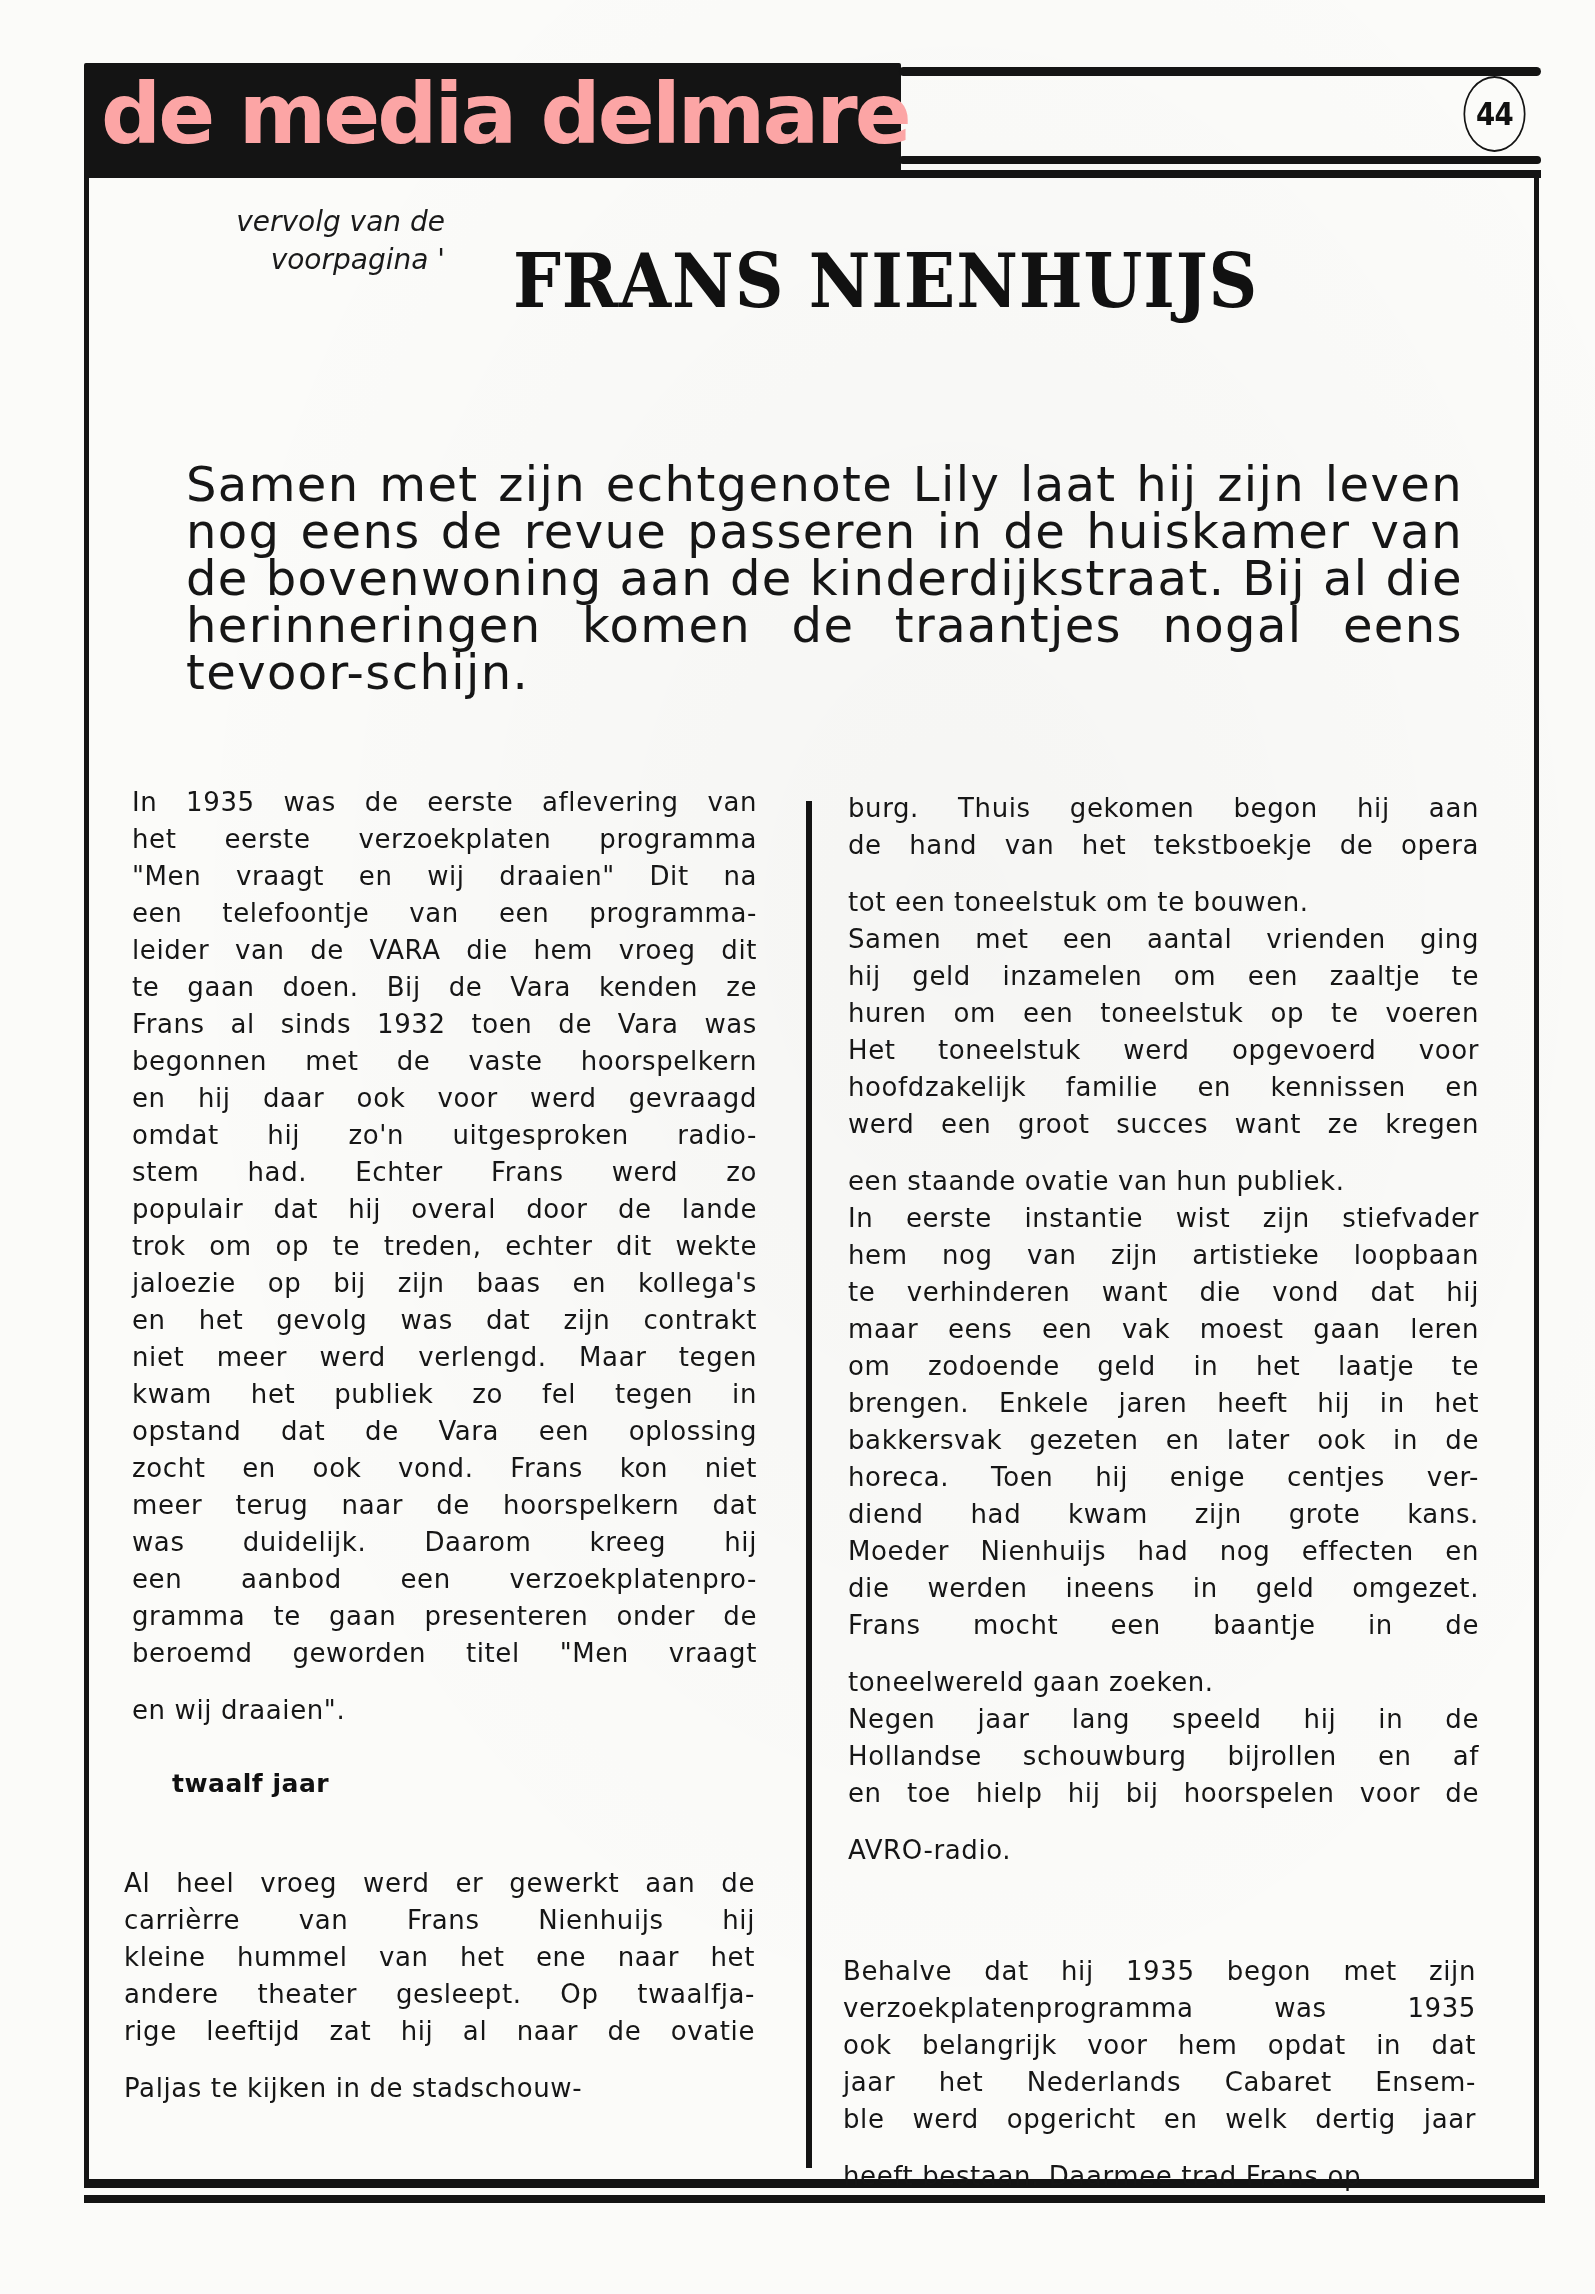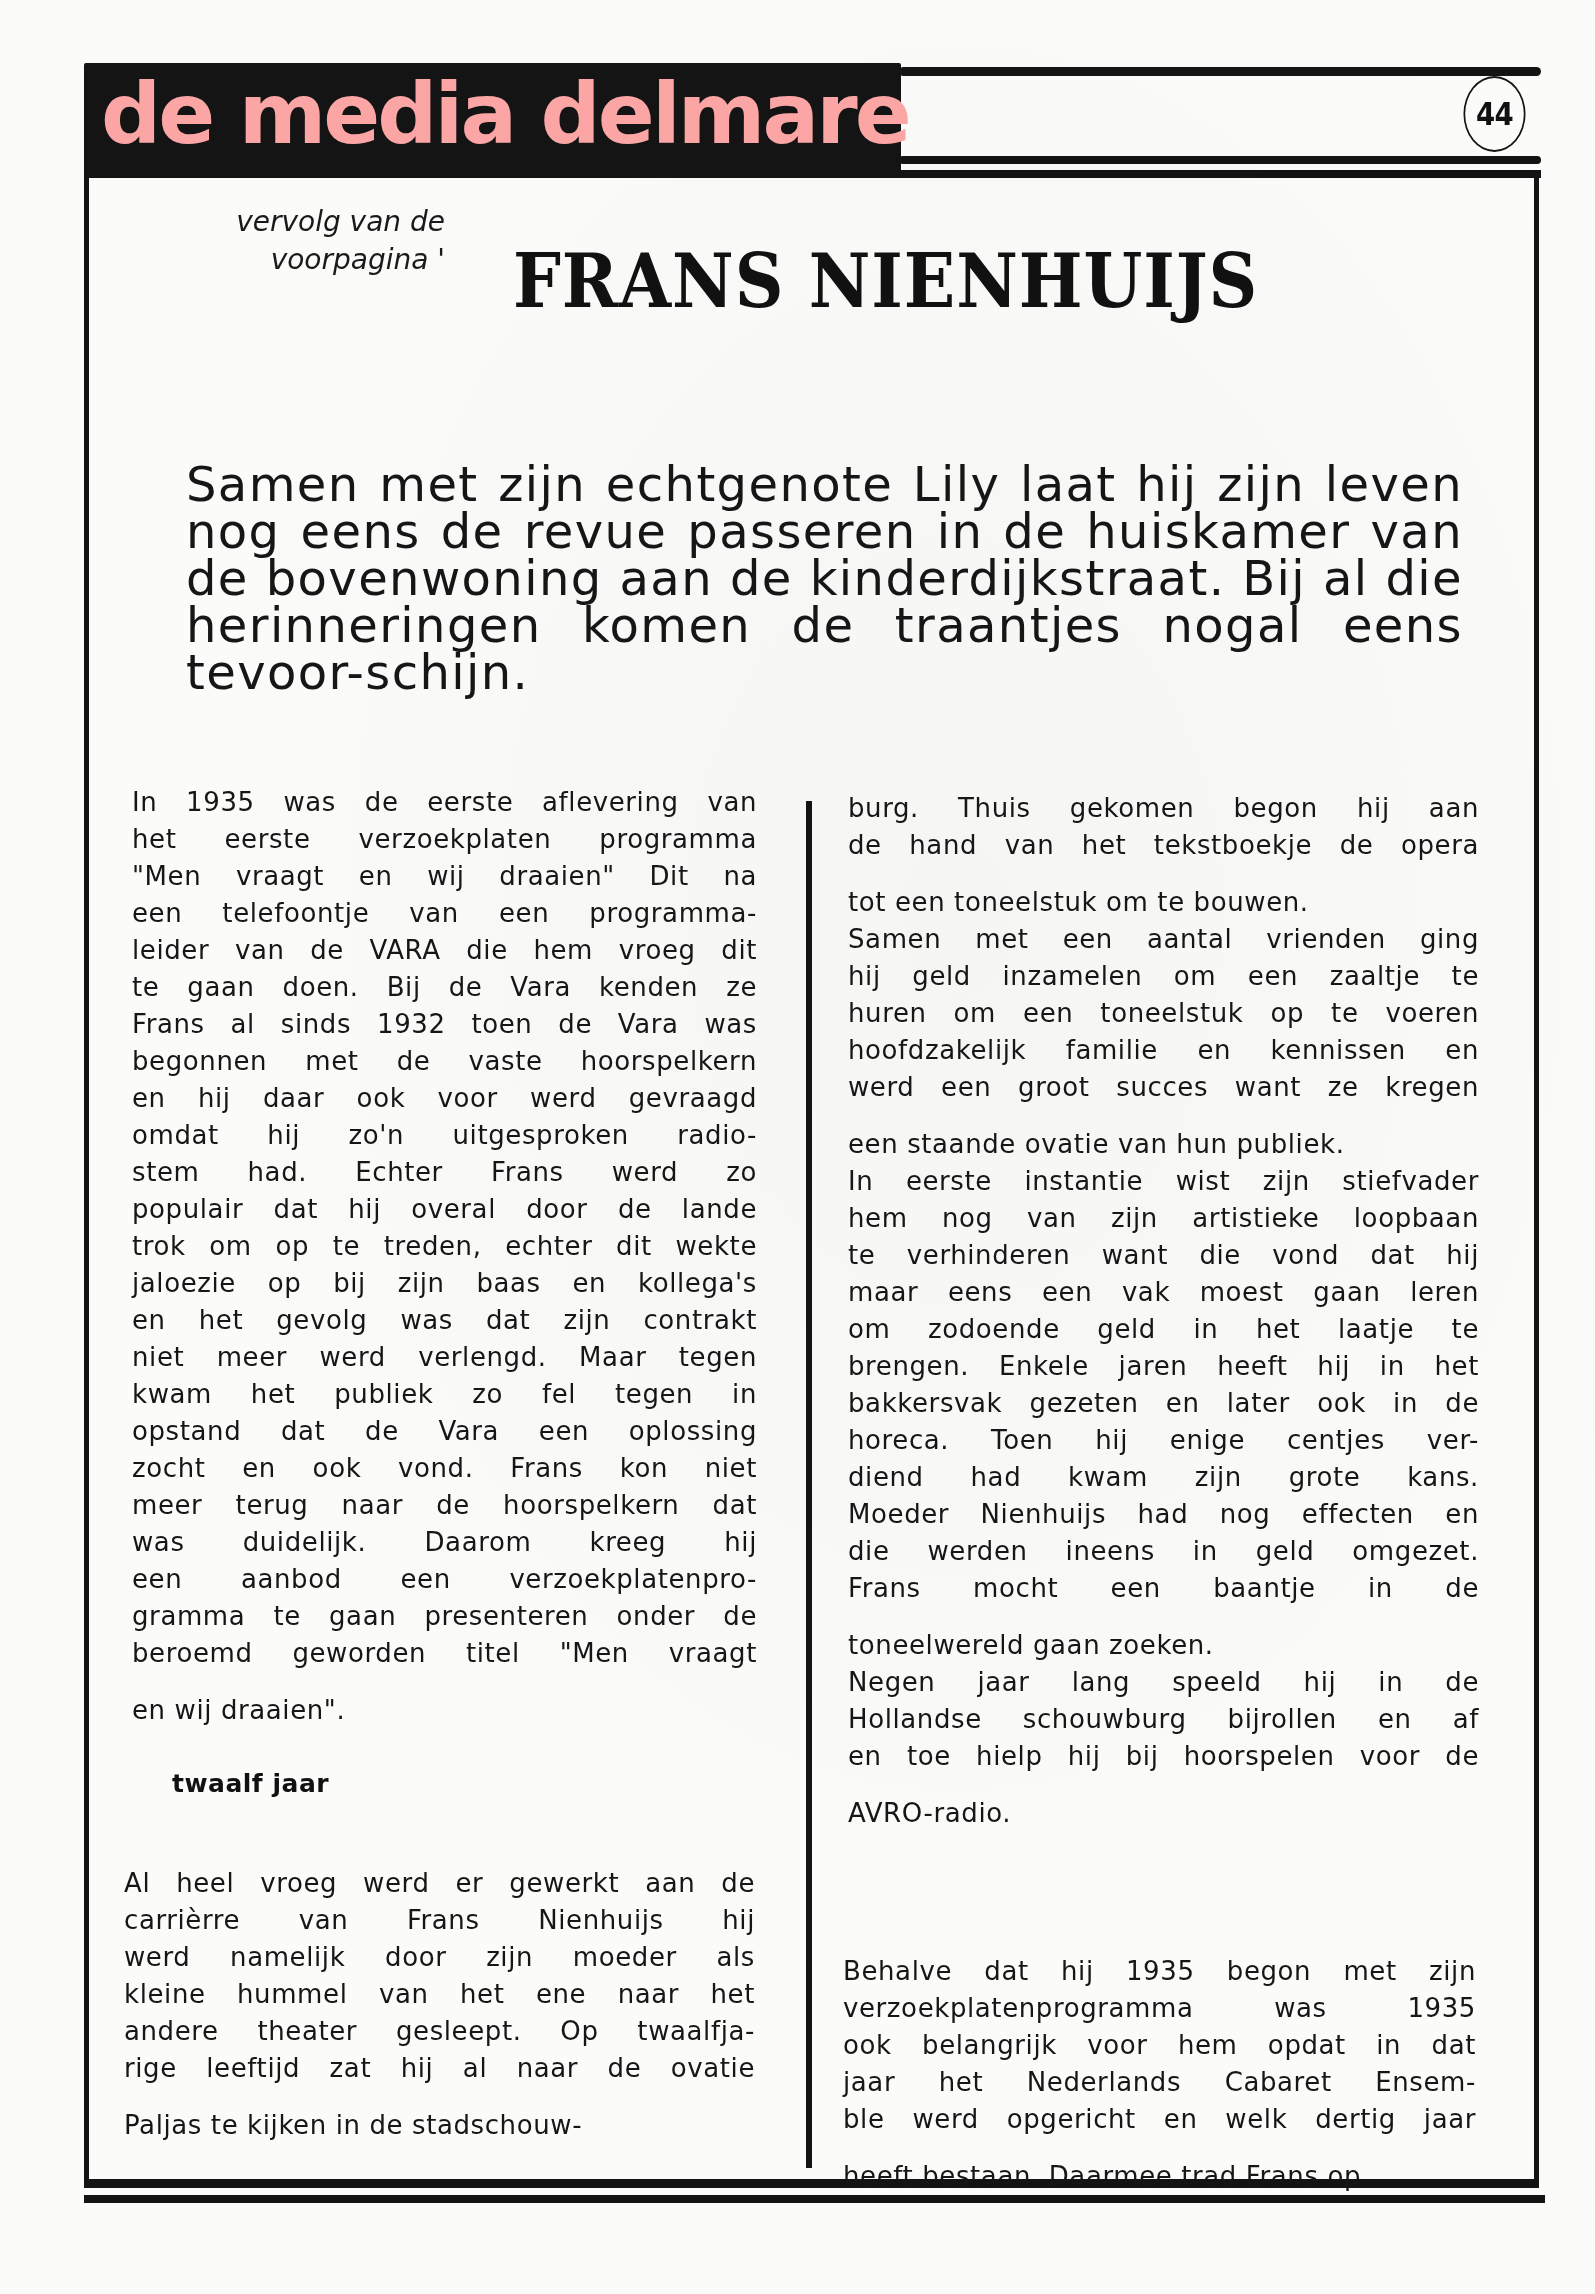--- a/index.html
+++ b/index.html
@@ -276,36 +276,36 @@
     <span class="ln">was duidelijk. Daarom kreeg hij</span>
     <span class="ln">een aanbod een verzoekplatenpro-</span>
     <span class="ln">gramma te gaan presenteren onder de</span>
     <span class="ln">beroemd geworden titel "Men vraagt</span>
     <span class="ln last">en wij draaien".</span>
   </div>
 <div class="subhead">twaalf jaar</div>
 <div class="col col-left-2" id="col-left-2">
     <span class="ln">Al heel vroeg werd er gewerkt aan de</span>
     <span class="ln">carrièrre van Frans Nienhuijs hij</span>
-    <span class="ln">werd namelijk door zijn moeder als</span>
     <span class="ln">kleine hummel van het ene naar het</span>
     <span class="ln">andere theater gesleept. Op twaalfja-</span>
     <span class="ln">rige leeftijd zat hij al naar de ovatie</span>
     <span class="ln last">Paljas te kijken in de stadschouw-</span>
   </div>
 
 <div class="col-divider"></div>
 
 <div class="col col-right" id="col-right">
     <span class="ln">burg. Thuis gekomen begon hij aan</span>
     <span class="ln">de hand van het tekstboekje de opera</span>
     <span class="ln last">tot een toneelstuk om te bouwen.</span>
     <span class="ln">Samen met een aantal vrienden ging</span>
     <span class="ln">hij geld inzamelen om een zaaltje te</span>
     <span class="ln">huren om een toneelstuk op te voeren</span>
+    <span class="ln">Het toneelstuk werd opgevoerd voor</span>
     <span class="ln">hoofdzakelijk familie en kennissen en</span>
     <span class="ln">werd een groot succes want ze kregen</span>
     <span class="ln last">een staande ovatie van hun publiek.</span>
     <span class="ln">In eerste instantie wist zijn stiefvader</span>
     <span class="ln">hem nog van zijn artistieke loopbaan</span>
     <span class="ln">te verhinderen want die vond dat hij</span>
     <span class="ln">maar eens een vak moest gaan leren</span>
     <span class="ln">om zodoende geld in het laatje te</span>
     <span class="ln">brengen. Enkele jaren heeft hij in het</span>
     <span class="ln">bakkersvak gezeten en later ook in de</span>

